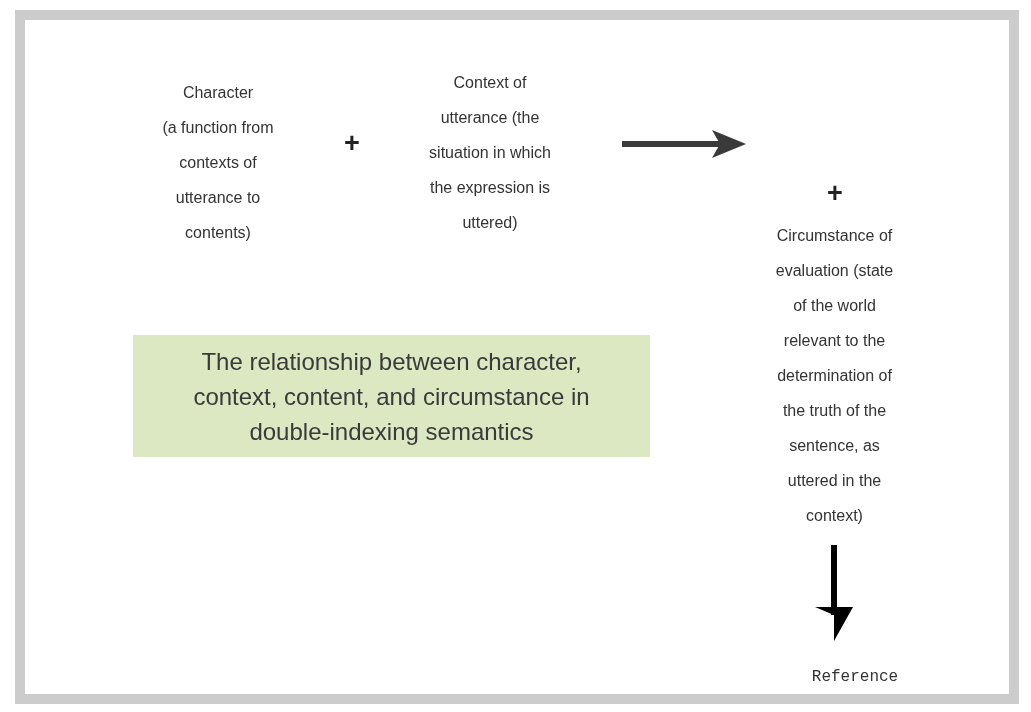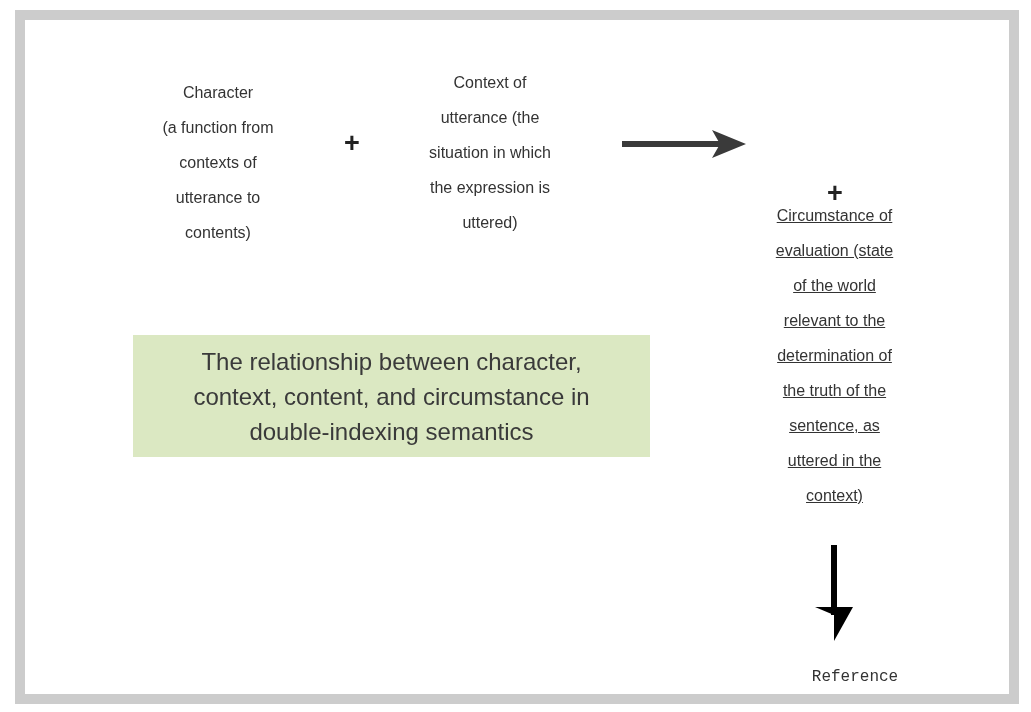--- a/index.html
+++ b/index.html
@@ -91,23 +91,22 @@
 
   #plus-content-circumstance {
     left: 760px;
     top: 160px;
     width: 100px;
   }
 
   
   #node-circumstance {
     left: 687px;
-    top: 178px;
+    top: 198px;
     width: 245px;
-    text-decoration: underline;
   }
 
   
   #arrow-vertical {
     position: absolute;
     left: 778px;
     top: 515px;
     width: 62px;
     height: 112px;
   }

